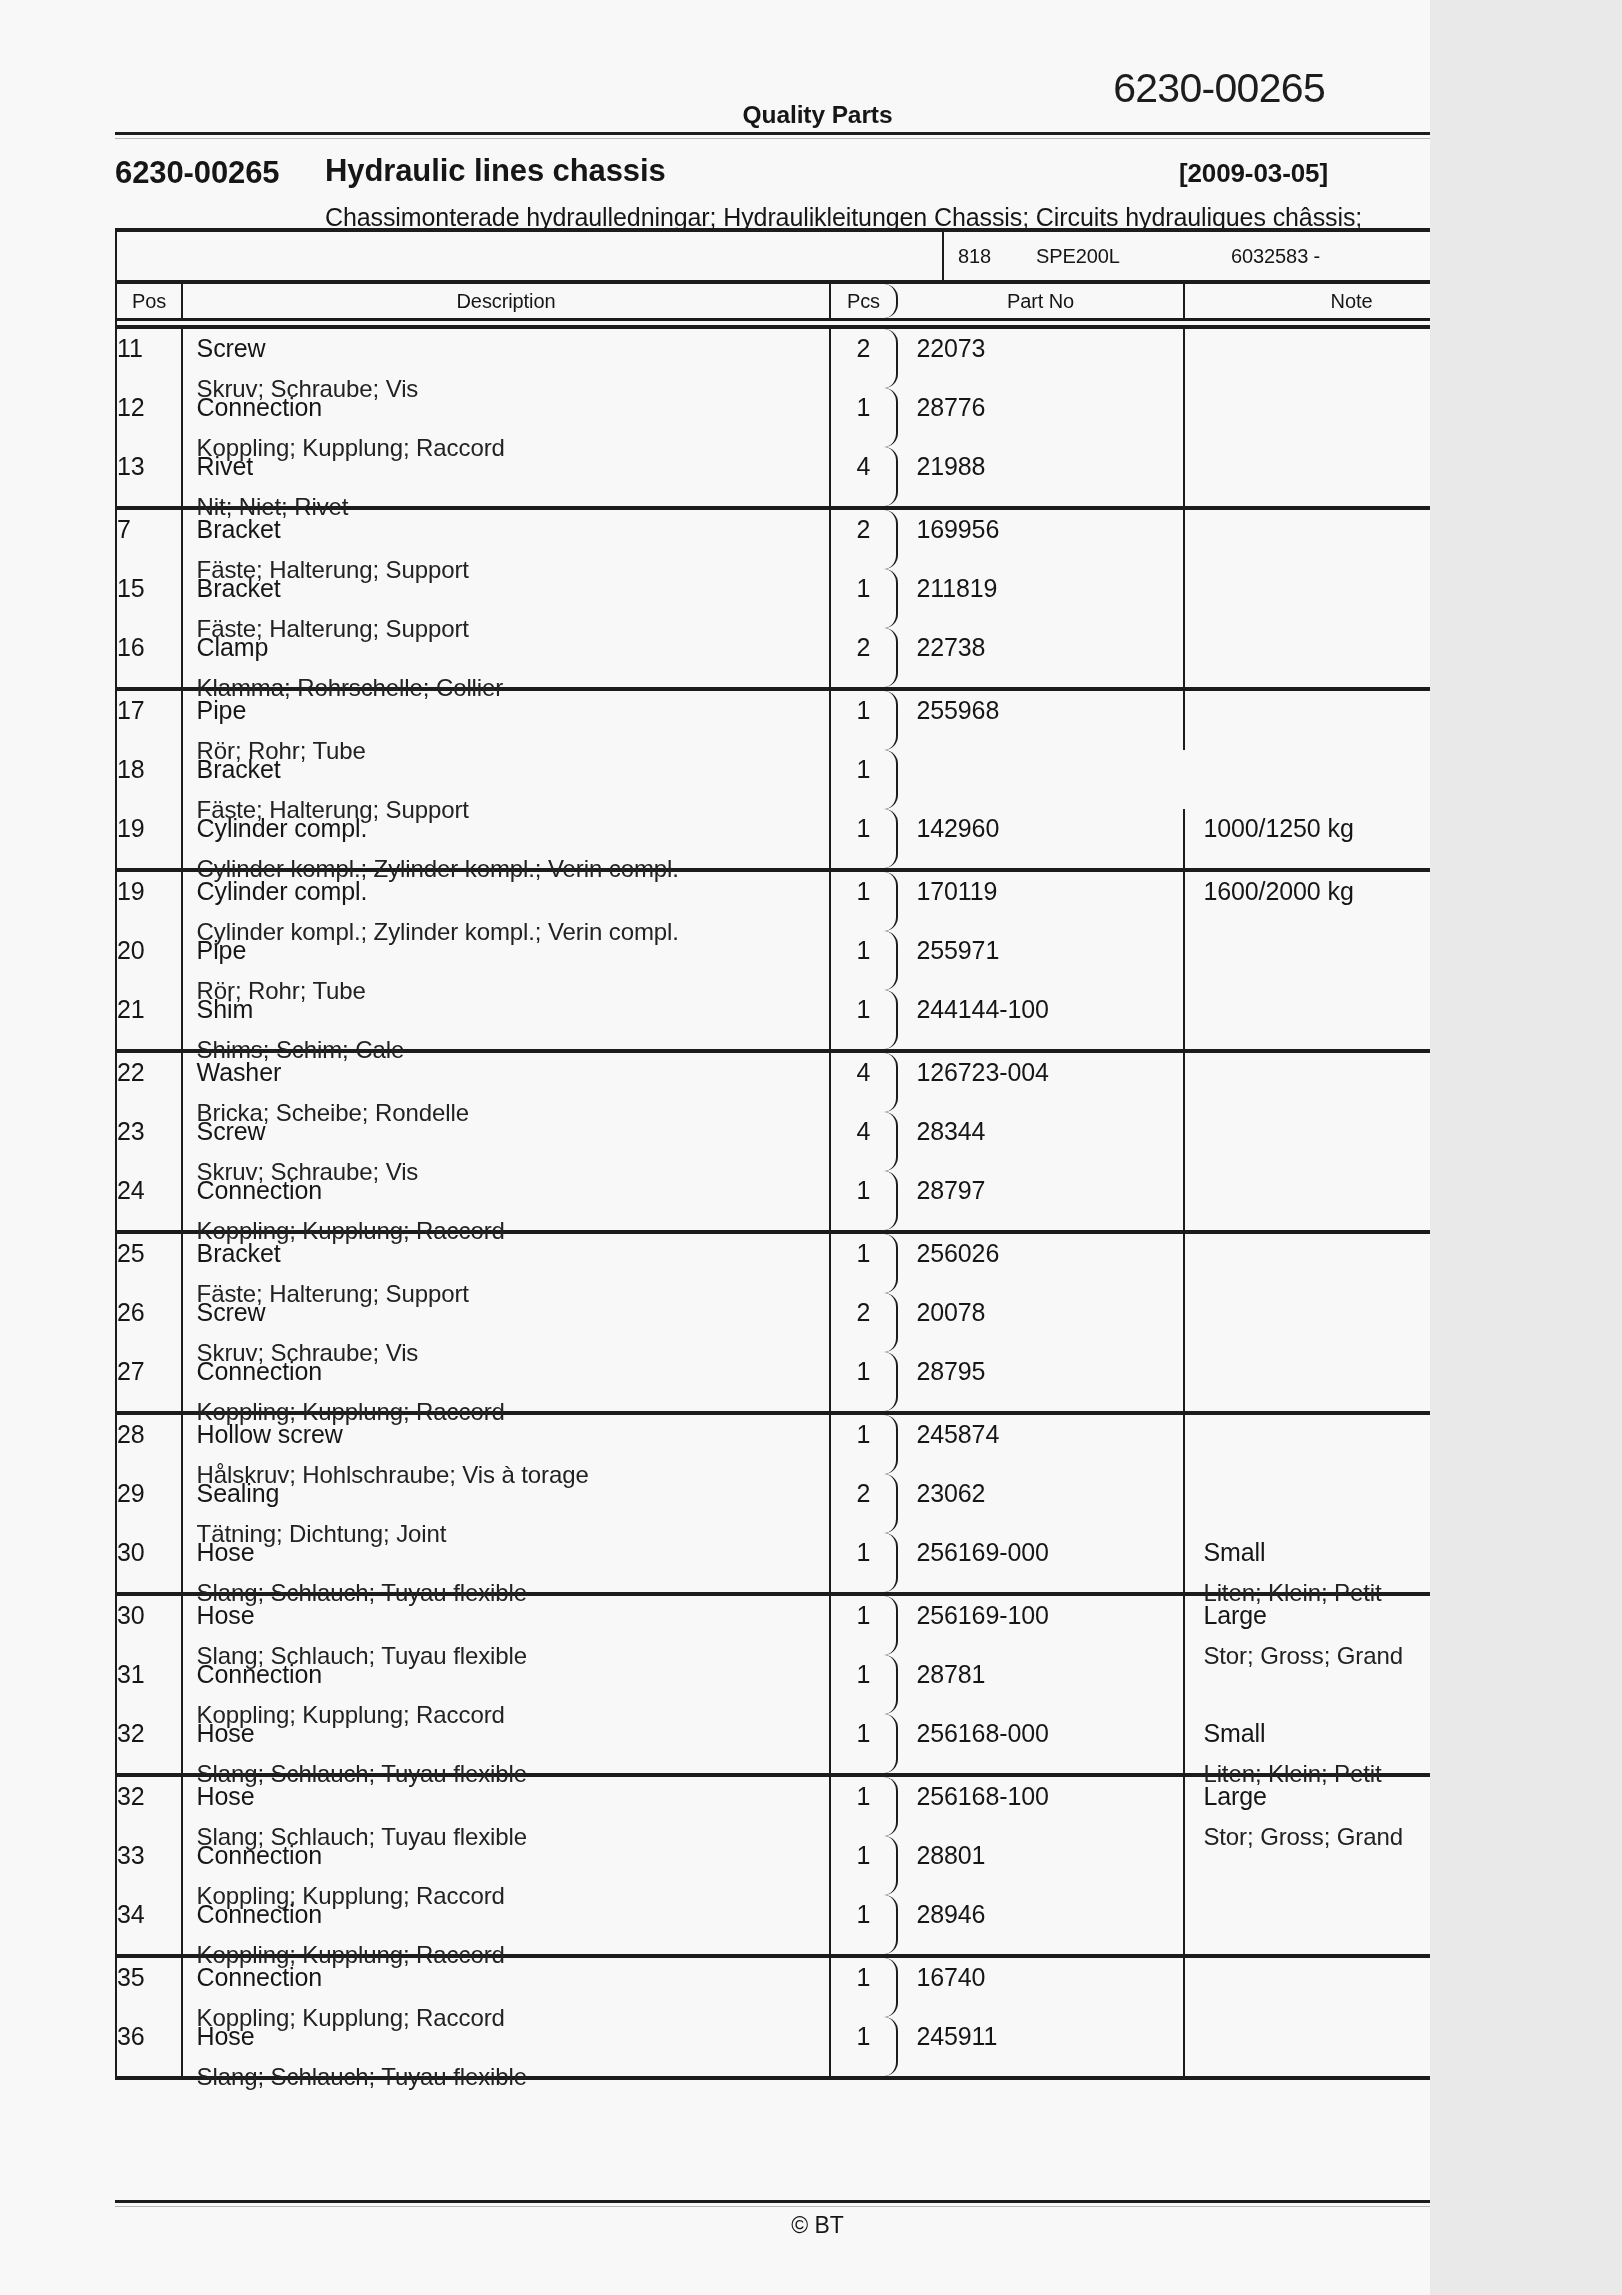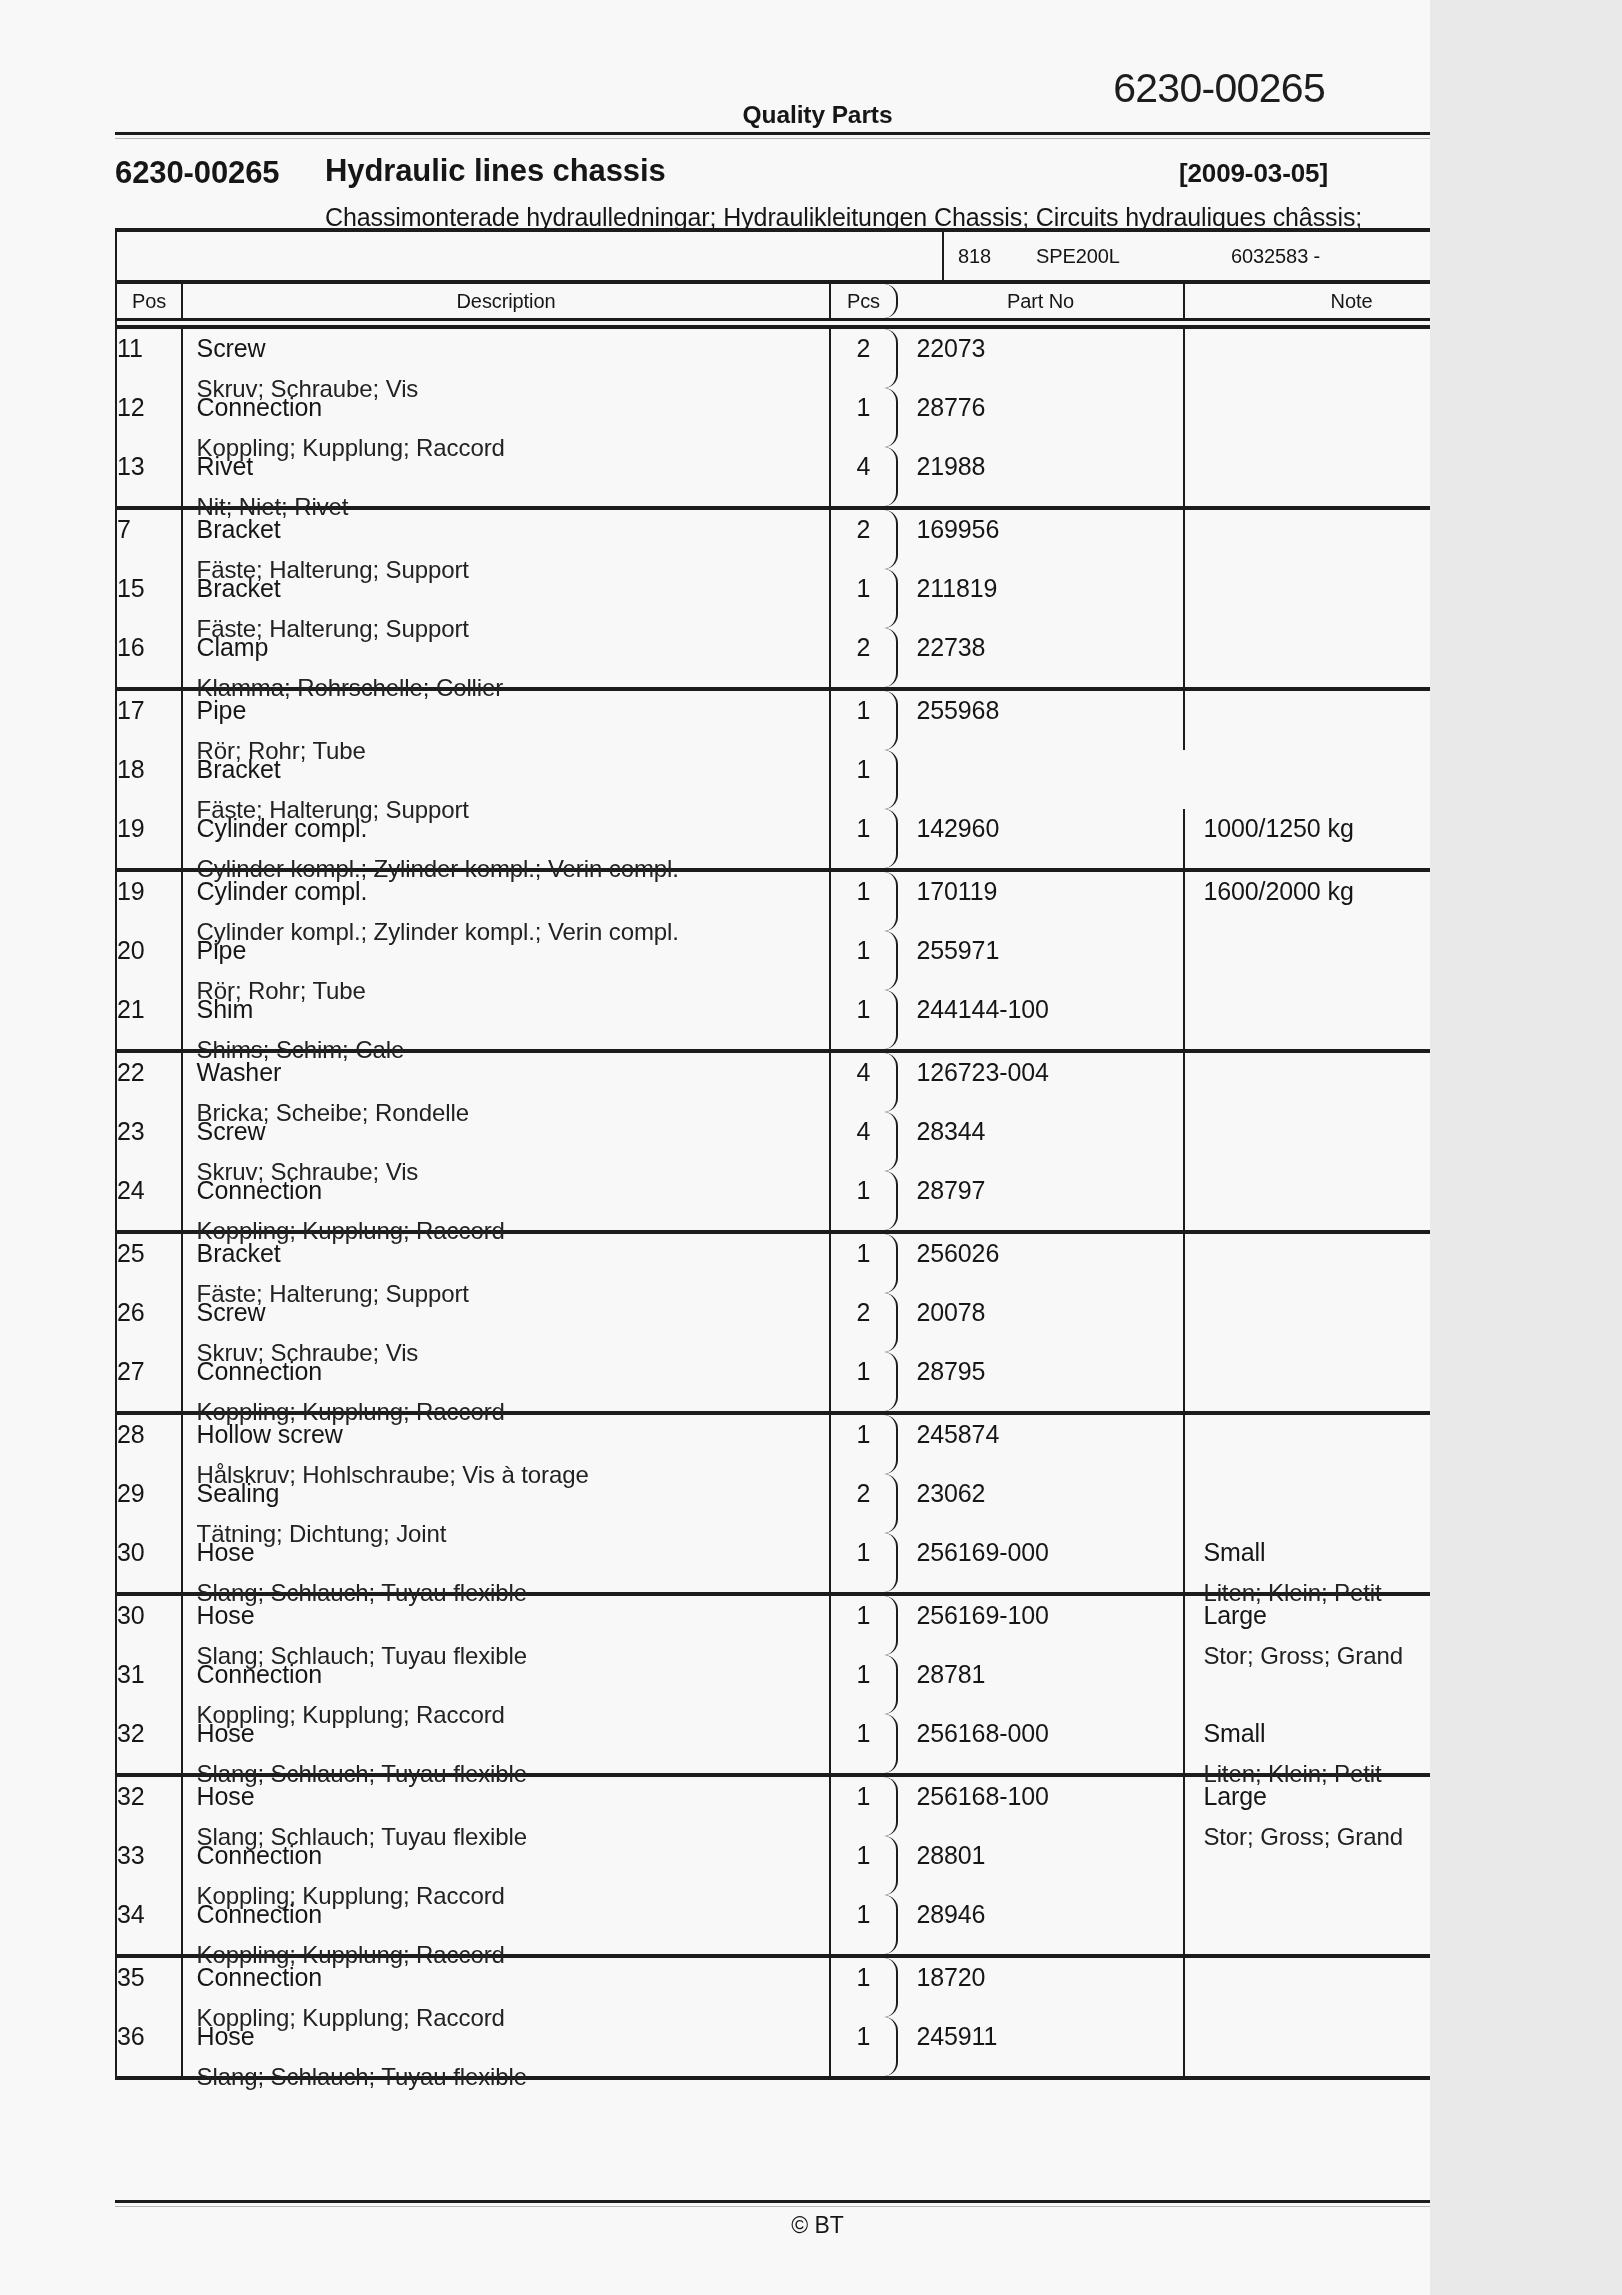--- a/index.html
+++ b/index.html
@@ -484,21 +484,21 @@
   </div>
         </div>
         <div class="group">
           <div class="row">
     <div class="c c-pos">35</div>
     <div class="c c-desc">
       <div class="name">Connection</div>
       <div class="sub">Koppling; Kupplung; Raccord</div>
     </div>
     <div class="c c-pcs">1</div>
-    <div class="c c-part">18720</div>
+    <div class="c c-part">16740</div>
     <div class="c c-note">
       <div class="name"></div>
       <div class="sub"></div>
     </div>
   </div>
           <div class="row">
     <div class="c c-pos">36</div>
     <div class="c c-desc">
       <div class="name">Hose</div>
       <div class="sub">Slang; Schlauch; Tuyau flexible</div>

